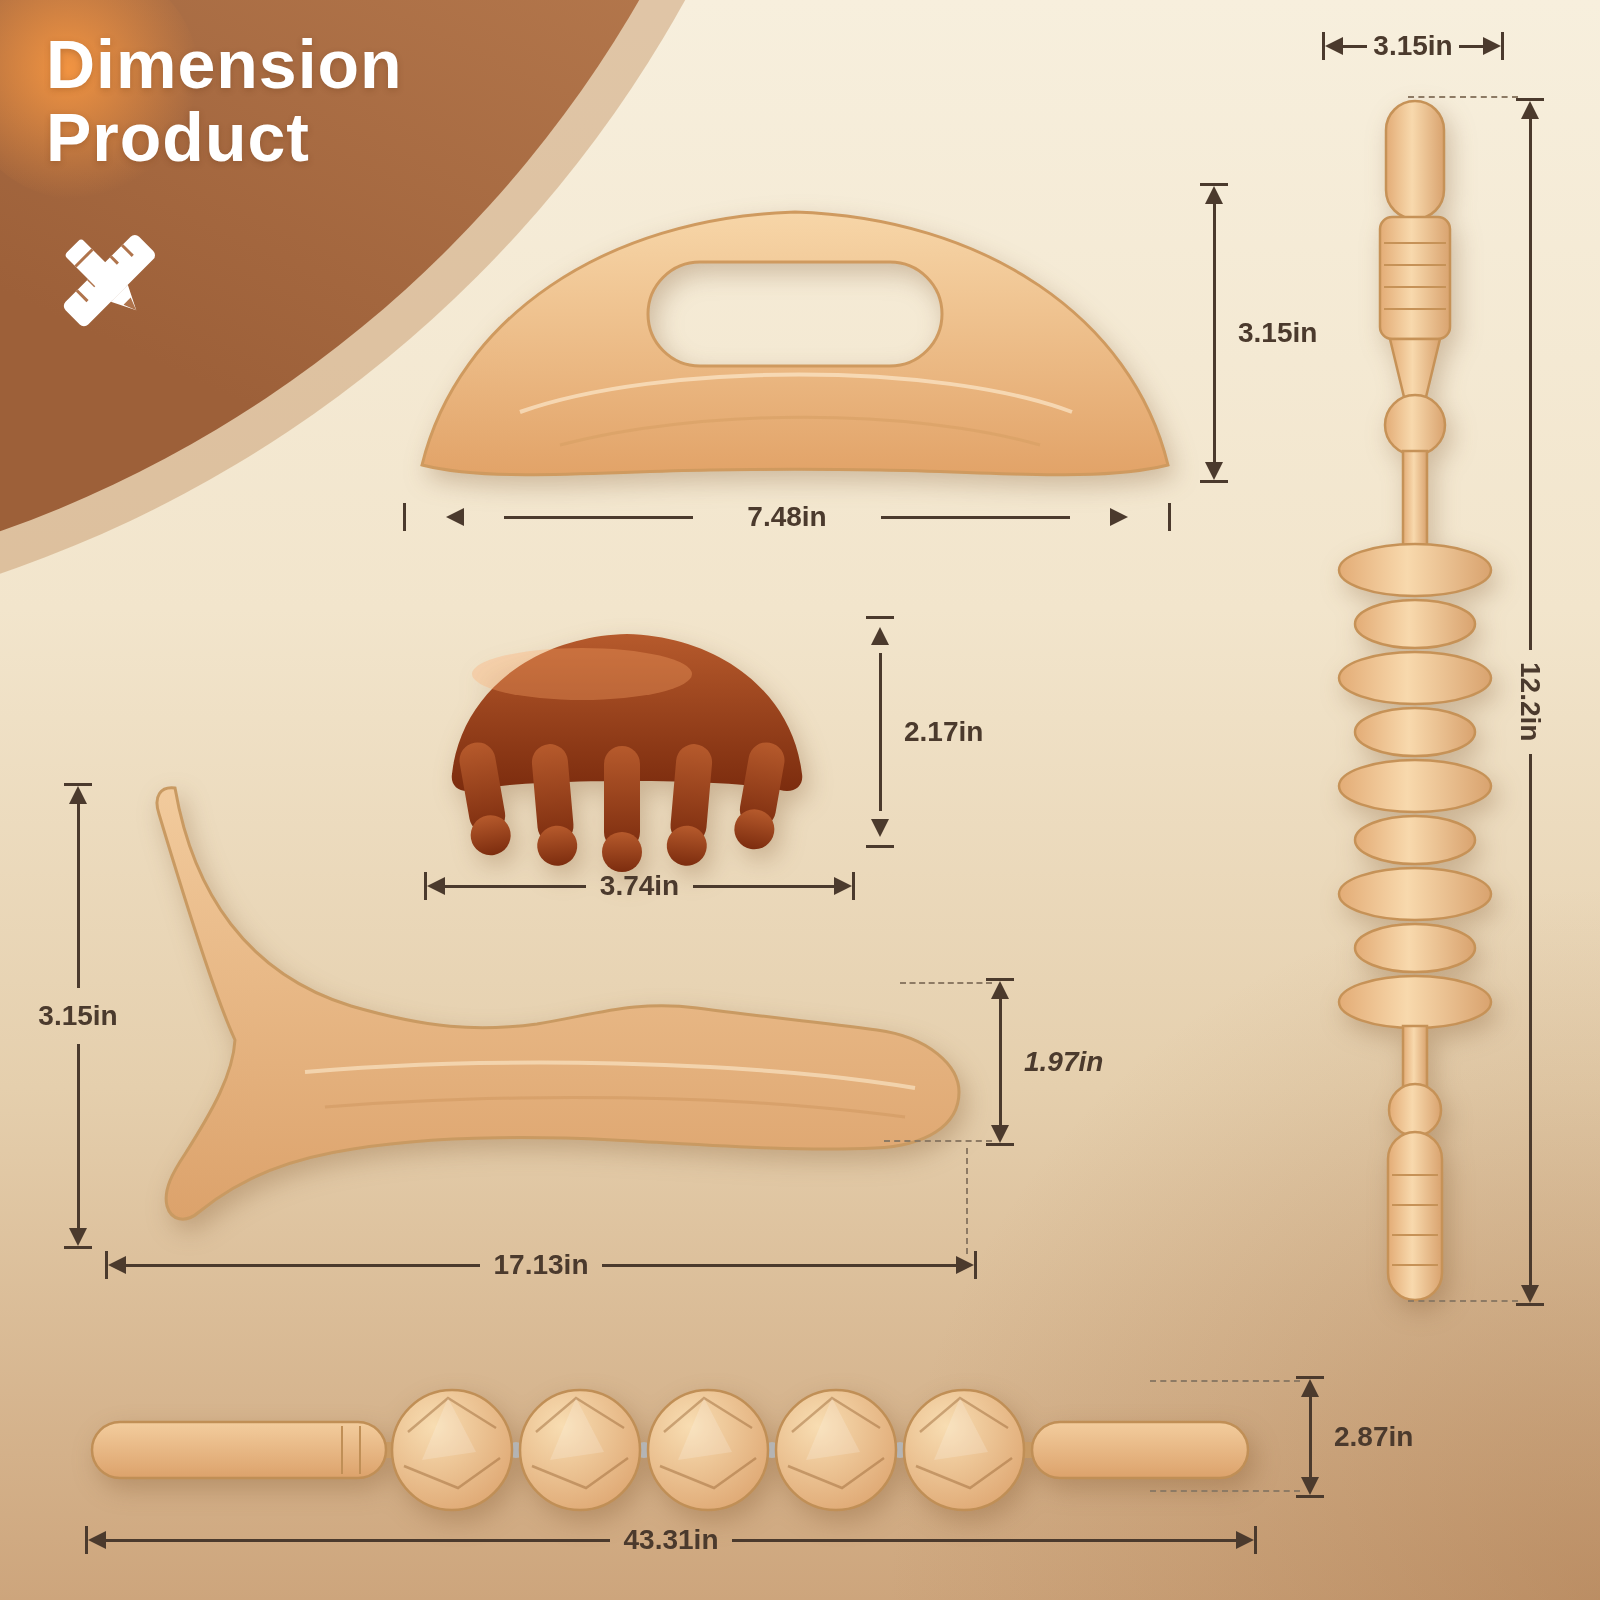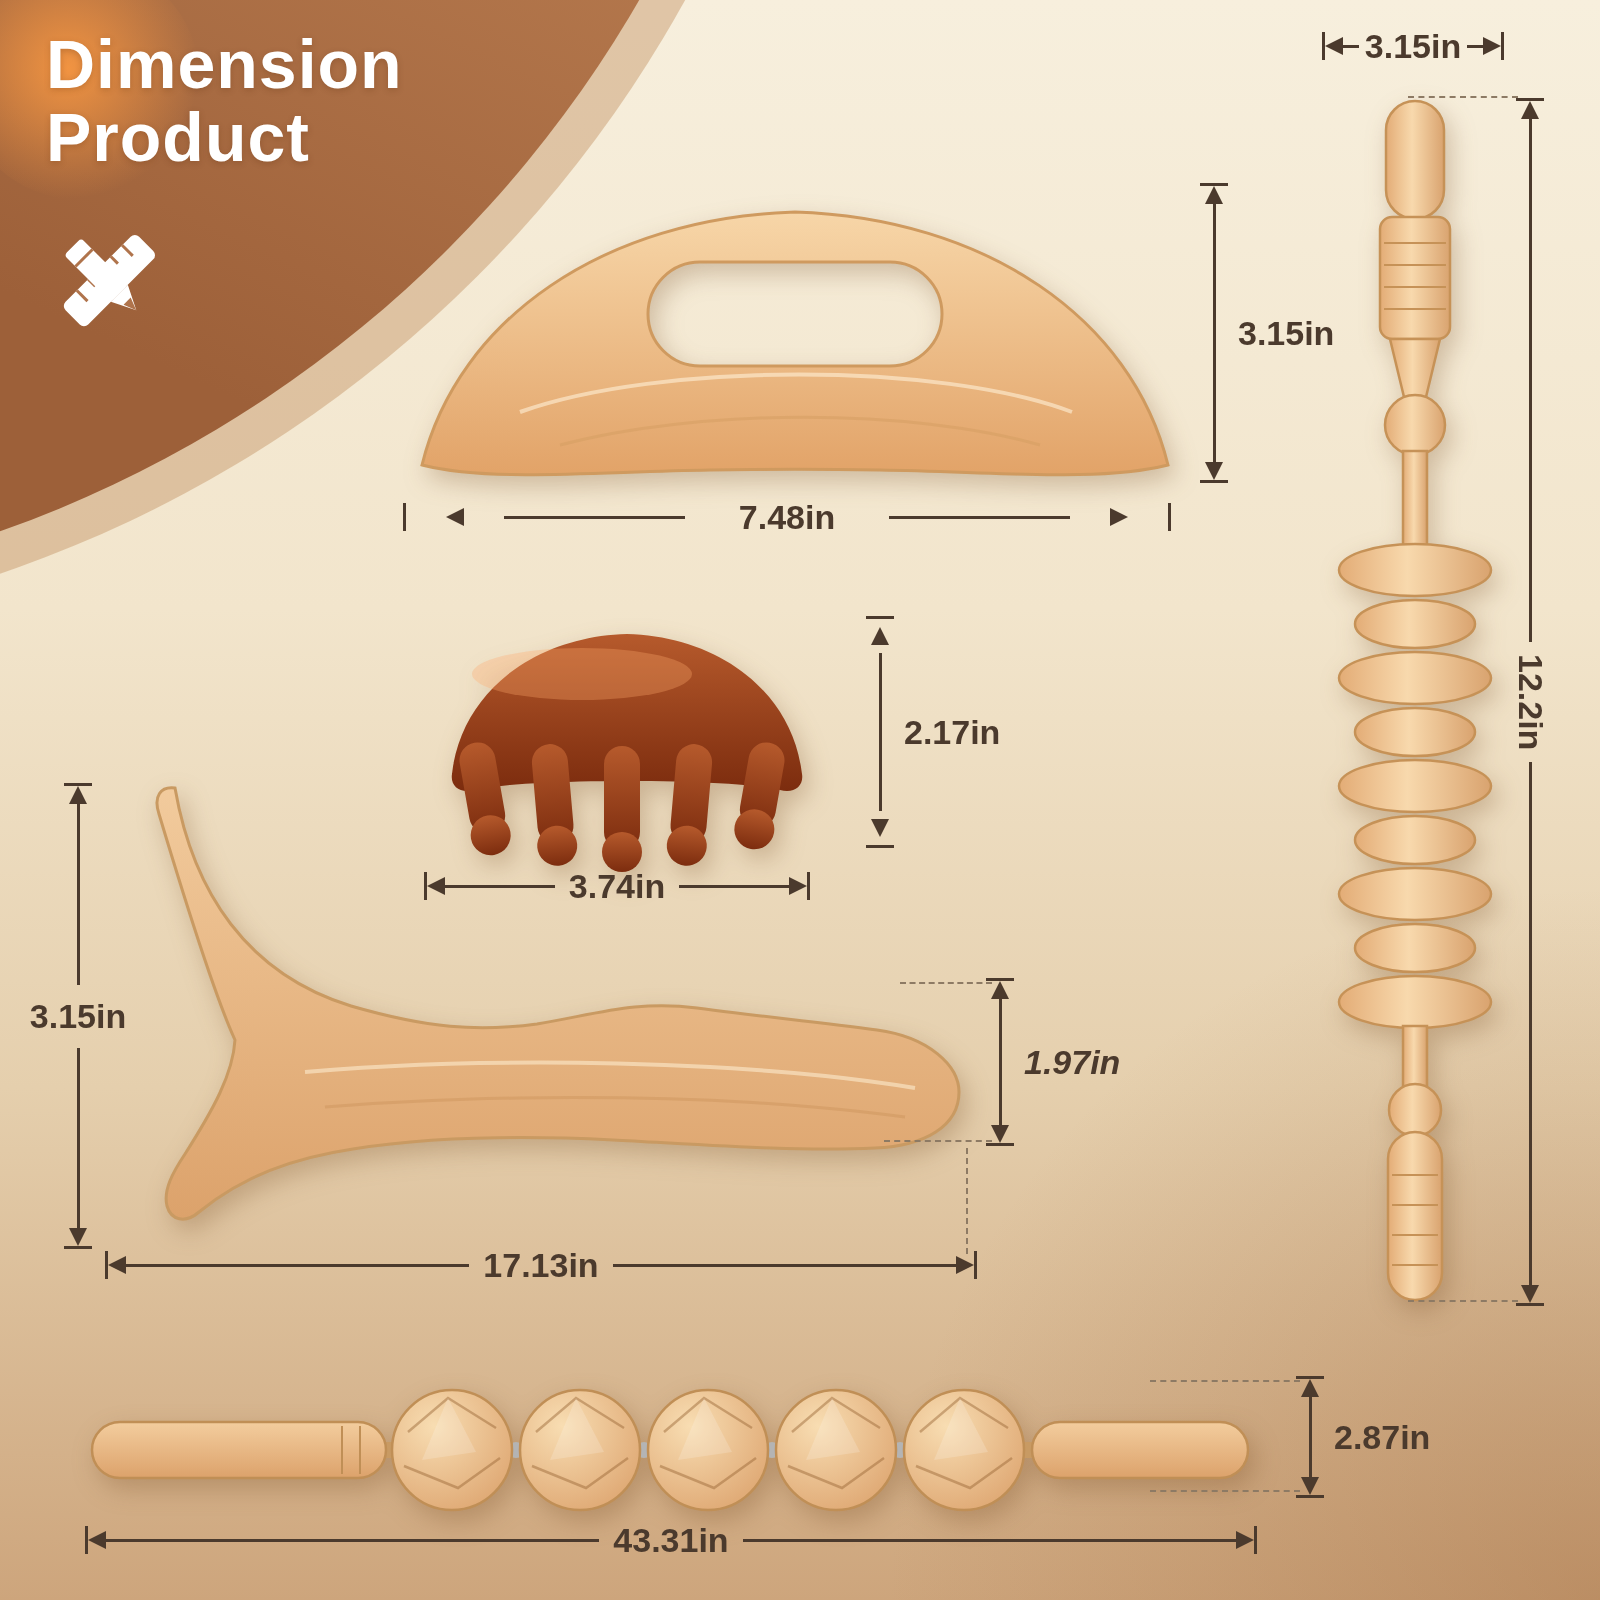--- a/index.html
+++ b/index.html
@@ -29,21 +29,21 @@
   .dim-h { display:flex; align-items:center; height:44px; }
   .dim-h .cap { width:3px; height:28px; background:currentColor; flex:none; }
   .dim-h .arr-l { width:0; height:0; border:9px solid transparent; border-left:0; border-right:18px solid currentColor; flex:none; }
   .dim-h .arr-r { width:0; height:0; border:9px solid transparent; border-right:0; border-left:18px solid currentColor; flex:none; }
   .dim-h .ln { flex:1; height:3px; background:currentColor; }
   .dim-v { display:flex; flex-direction:column; align-items:center; width:36px; }
   .dim-v .cap { width:28px; height:3px; background:currentColor; flex:none; }
   .dim-v .arr-u { width:0; height:0; border:9px solid transparent; border-top:0; border-bottom:18px solid currentColor; flex:none; }
   .dim-v .arr-d { width:0; height:0; border:9px solid transparent; border-bottom:0; border-top:18px solid currentColor; flex:none; }
   .dim-v .ln { flex:1; width:3px; background:currentColor; }
-  .lbl { font-size:34px; font-weight:700; white-space:nowrap; color:#4b3a2d; }
+  .lbl { font-size:28px; font-weight:700; white-space:nowrap; color:#4b3a2d; }
   .dim-h .lbl { padding:0 14px; }
   .dim-v .lbl { padding:12px 0; }
   .lbl-side { position:absolute; left:42px; top:50%; transform:translateY(-50%); padding:0; }
   .lbl-rot { writing-mode:vertical-rl; }
   
   .dash-h { position:absolute; height:0; border-top:2px dashed #8d7a64; z-index:4; }
   .dash-v { position:absolute; width:0; border-left:2px dashed #8d7a64; z-index:4; }
 </style>
 </head>
 <body>
@@ -256,21 +256,21 @@
 
   <div class="dim dim-v" style="left:862px; top:616px; height:232px;gap:8px;">
     <span class="cap"></span>
       <span class="arr-u"></span>
     <span class="ln"></span>
     <span class="arr-d"></span>
       <span class="cap"></span>
     <span class="lbl lbl-side">2.17in</span>
   </div>
 
-  <div class="dim dim-h" style="left:424px; top:864px; width:386px;justify-content:space-between;">
+  <div class="dim dim-h" style="left:424px; top:864px; width:431px;justify-content:space-between;">
     <span class="cap"></span>
       <span class="arr-l"></span>
     <span class="ln"></span>
     <span class="lbl">3.74in</span>
     <span class="ln"></span>
     <span class="arr-r"></span>
       <span class="cap"></span>
   </div>
 
   <div class="dim dim-v" style="left:60px; top:783px; height:466px;">

